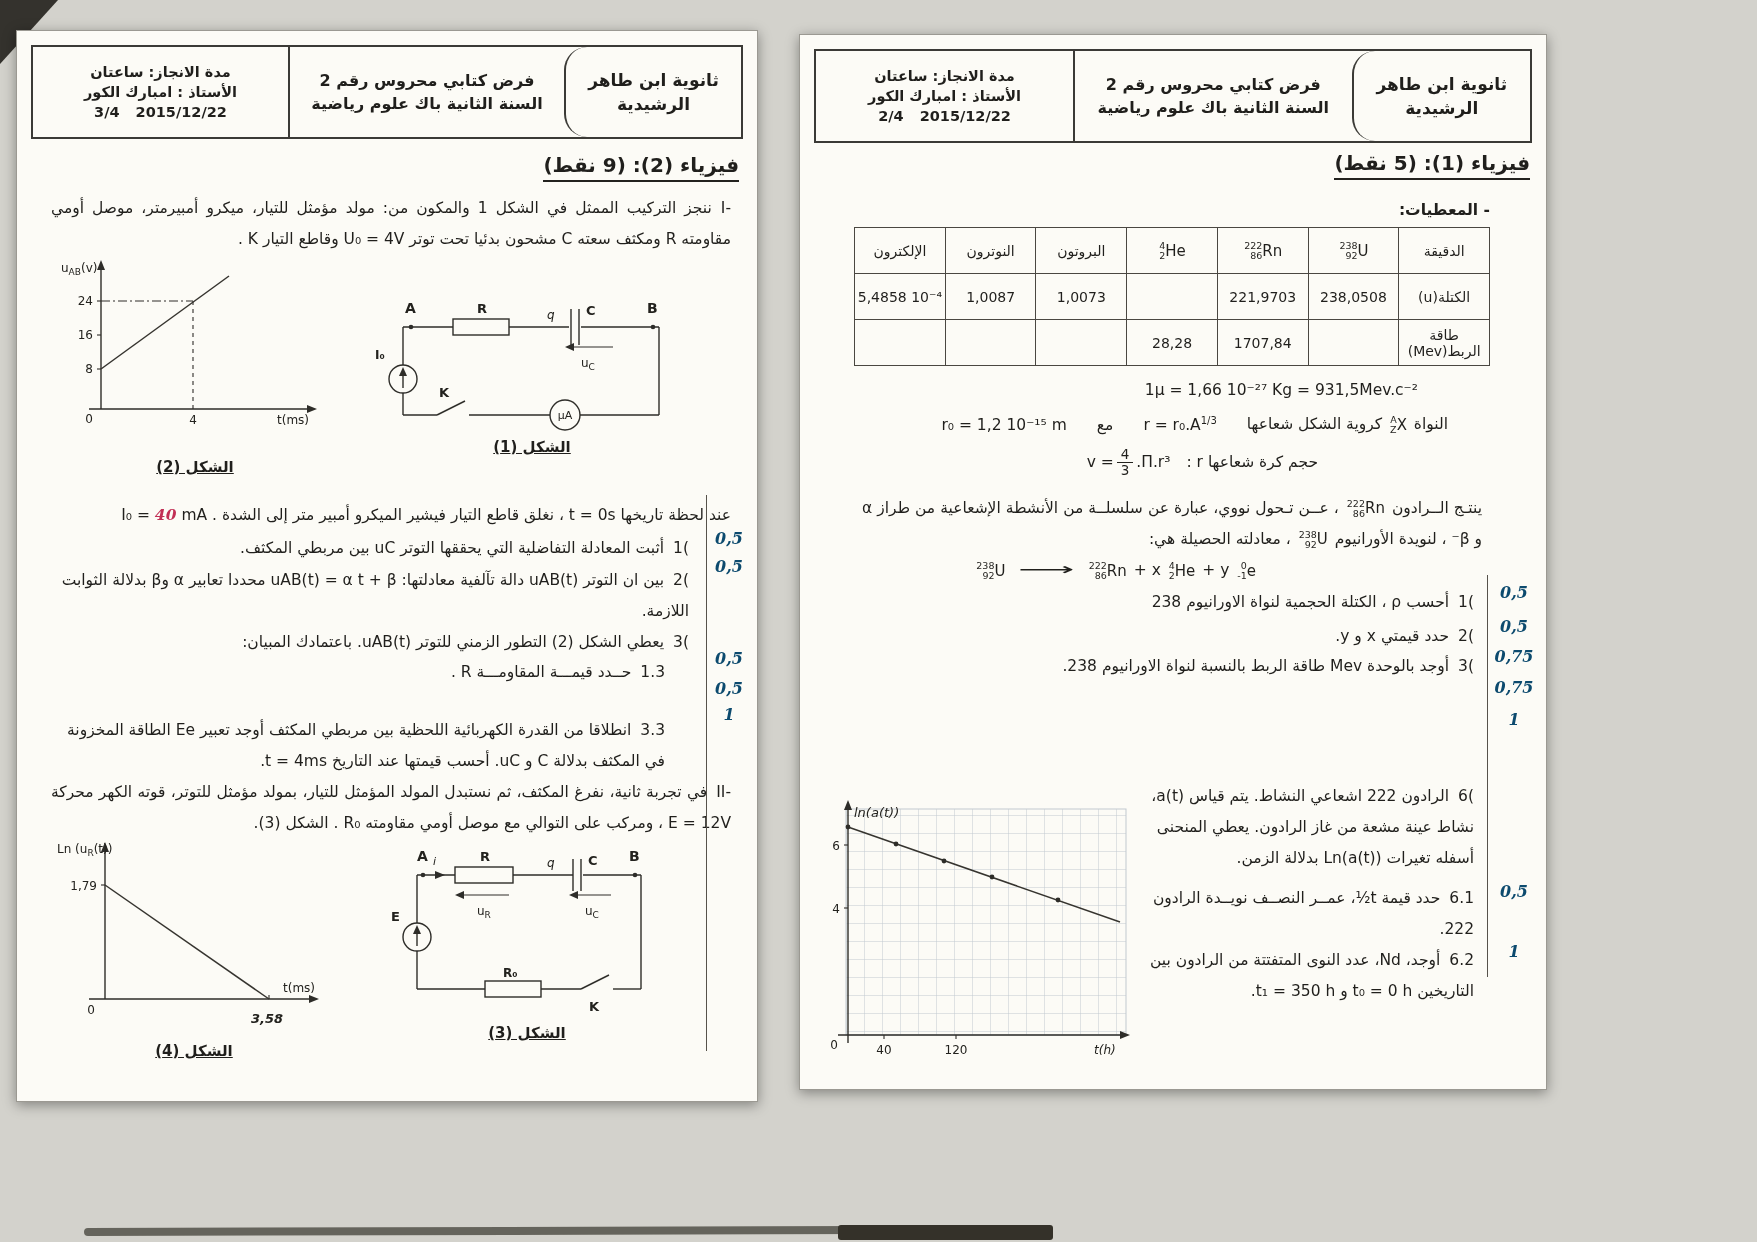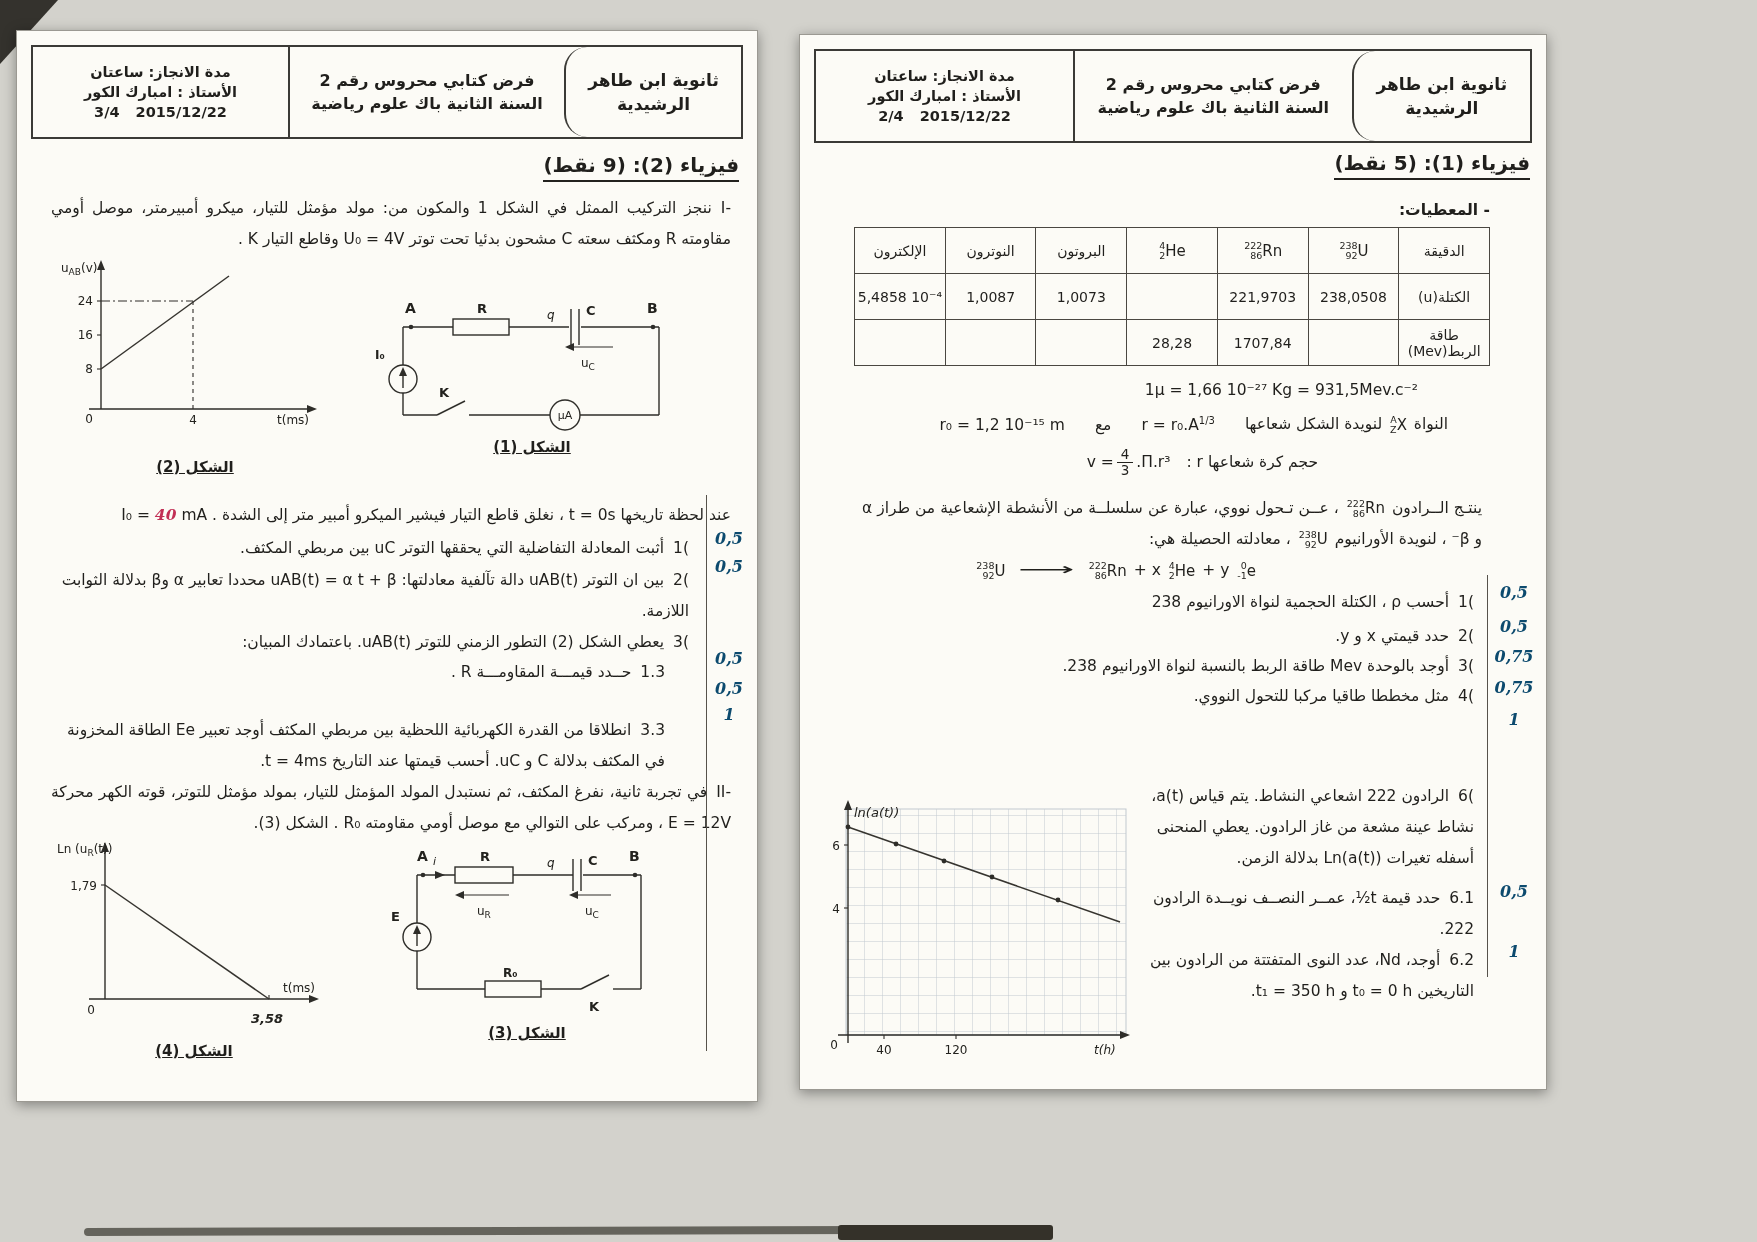--- a/index.html
+++ b/index.html
@@ -152,21 +152,21 @@
     <div class="abs eqline" style="top:380px; right:98px; gap:30px;">
       <span class="rtl">
         <span>النواة</span>
         <span class="nuc">
             <span class="st">
               <span class="sup">A</span>
               <span class="sub">Z</span>
             </span>
             <span class="sym">X</span>
           </span>
-        <span>لنويدة الشكل شعاعها</span>
+        <span>كروية الشكل شعاعها</span>
       </span>
       <span class="ltr"><span>r = r₀.A</span><sup style="font-size:10px">1/3</sup></span>
       <span>مع</span>
       <span class="ltr">r₀ = 1,2 10⁻¹⁵ m</span>
     </div>
 
     <div class="abs eqline" style="top:412px; right:228px; gap:16px;">
       <span class="rtl">حجم كرة شعاعها r :</span>
       <span class="ltr">
         <span>v =</span><span class="frac">
@@ -231,23 +231,20 @@
     </div>
 
     <div class="q" style="top:552px; right:72px; left:62px;">
       <span class="qn ltr">1(</span><span>أحسب ρ ، الكتلة الحجمية لنواة الاورانيوم 238</span>
     </div>
     <div class="q" style="top:586px; right:72px; left:62px;">
       <span class="qn ltr">2(</span><span>حدد قيمتي x و y.</span>
     </div>
     <div class="q" style="top:616px; right:72px; left:62px;">
       <span class="qn ltr">3(</span><span>أوجد بالوحدة Mev طاقة الربط بالنسبة لنواة الاورانيوم 238.</span>
-    </div>
-    <div class="q" style="top:646px; right:72px; left:62px;">
-      <span class="qn ltr">4(</span><span>مثل مخططا طاقيا مركبا للتحول النووي.</span>
     </div>
     <div class="q just" style="top:746px; right:72px; width:338px;">
       <span class="qn ltr">6(</span><span>الرادون 222 اشعاعي النشاط. يتم قياس a(t)، نشاط عينة مشعة من غاز الرادون. يعطي المنحنى أسفله تغيرات Ln(a(t)) بدلالة الزمن.</span>
     </div>
     <div class="q" style="top:848px; right:72px; width:338px;">
       <span class="qn ltr">6.1</span><span>حدد قيمة t½، عمــر النصــف نويــدة الرادون 222.</span>
     </div>
     <div class="q" style="top:910px; right:72px; width:338px;">
       <span class="qn ltr">6.2</span><span>أوجد، Nd، عدد النوى المتفتتة من الرادون بين التاريخين t₀ = 0 h و t₁ = 350 h.</span>
     </div>

